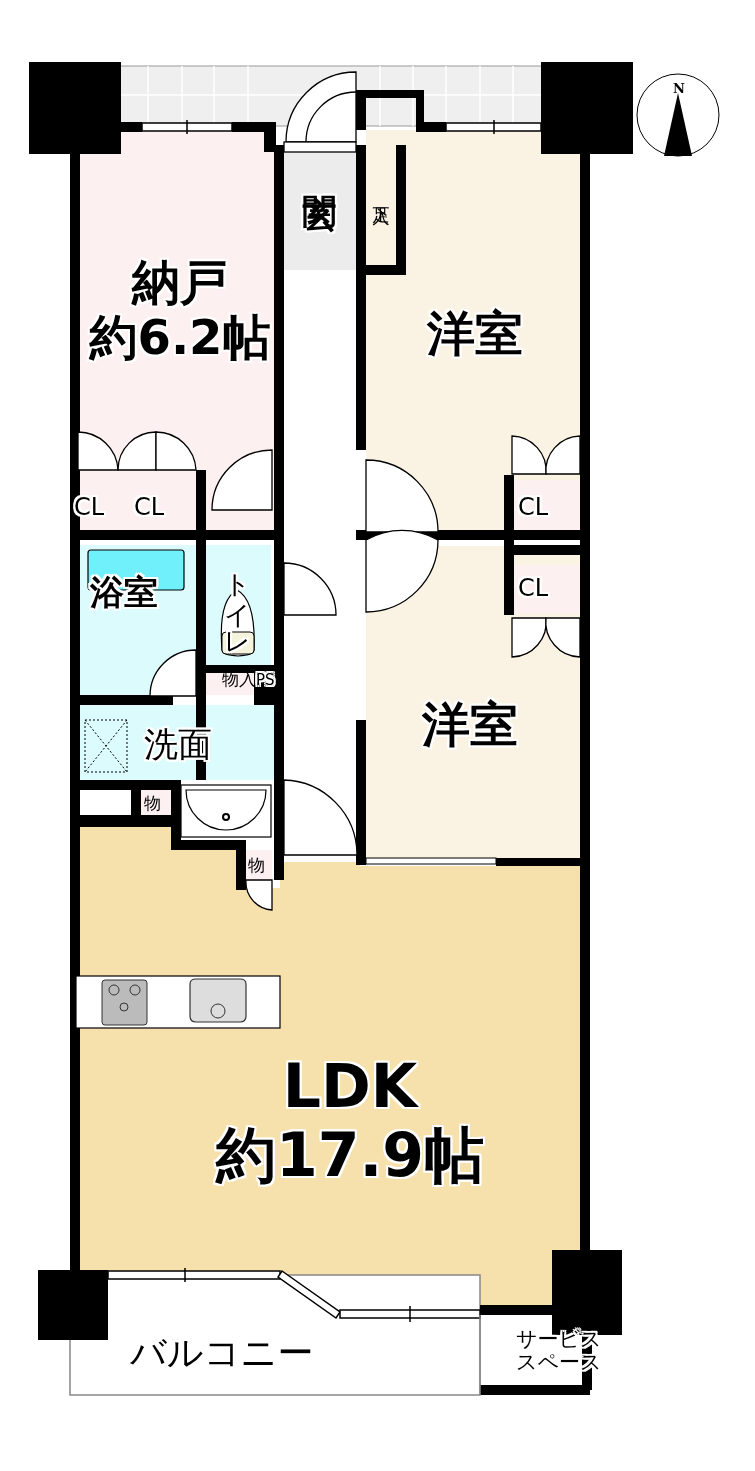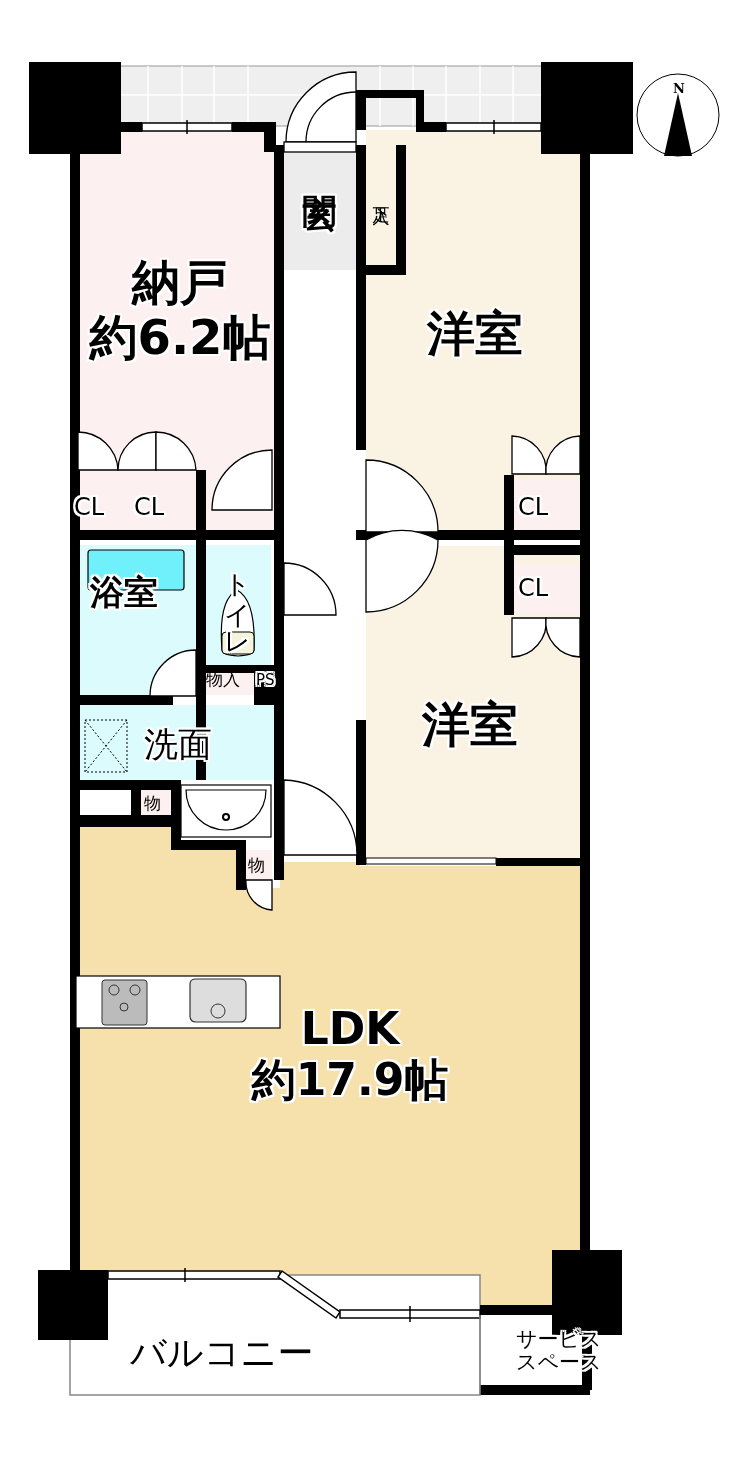--- a/index.html
+++ b/index.html
@@ -188,31 +188,31 @@
 </div>
 
 <div class="lbl big" style="left:375px;top:697px;width:190px;">
   <div>洋室</div>
 </div>
 
 <div class="lbl mid" style="left:90px;top:573px;">浴室</div>
 <div class="lbl sm vert" style="left:222px;top:555px;font-size:26px;">トイレ</div>
 <div class="lbl mid" style="left:144px;top:725px;font-weight:normal;">洗面</div>
 
-<div class="lbl big" style="left:200px;top:1004px;width:300px;font-size:44px;">
+<div class="lbl big" style="left:200px;top:1052px;width:300px;font-size:60px;">
   <div>LDK</div>
   <div>約17.9帖</div>
 </div>
 
 <div class="lbl mid" style="left:130px;top:1332px;font-weight:normal;font-size:36px;">バルコニー</div>
 <div class="lbl xs" style="left:483px;top:1328px;font-size:21px;line-height:1.1;margin-left:33px;">
   <div>サービス</div>
   <div>スペース</div>
 </div>
 
 <div class="lbl sm" style="left:74px;top:494px;font-size:24px;">CL</div>
 <div class="lbl sm" style="left:134px;top:494px;font-size:24px;">CL</div>
 <div class="lbl sm" style="left:518px;top:494px;font-size:24px;">CL</div>
 <div class="lbl sm" style="left:518px;top:575px;font-size:24px;">CL</div>
-<div class="lbl xs" style="left:206px;top:670px;font-size:17px;text-shadow:none;">物入</div>
+<div class="lbl xs" style="left:206px;top:670px;font-size:17px;text-shadow:none;padding-left:16px;">物入</div>
 <div class="lbl xs" style="left:256px;top:672px;font-size:15px;">PS</div>
 <div class="lbl xs" style="left:144px;top:794px;font-size:17px;text-shadow:none;">物</div>
 <div class="lbl xs" style="left:248px;top:856px;font-size:17px;text-shadow:none;">物</div>
 
 </body></html>

